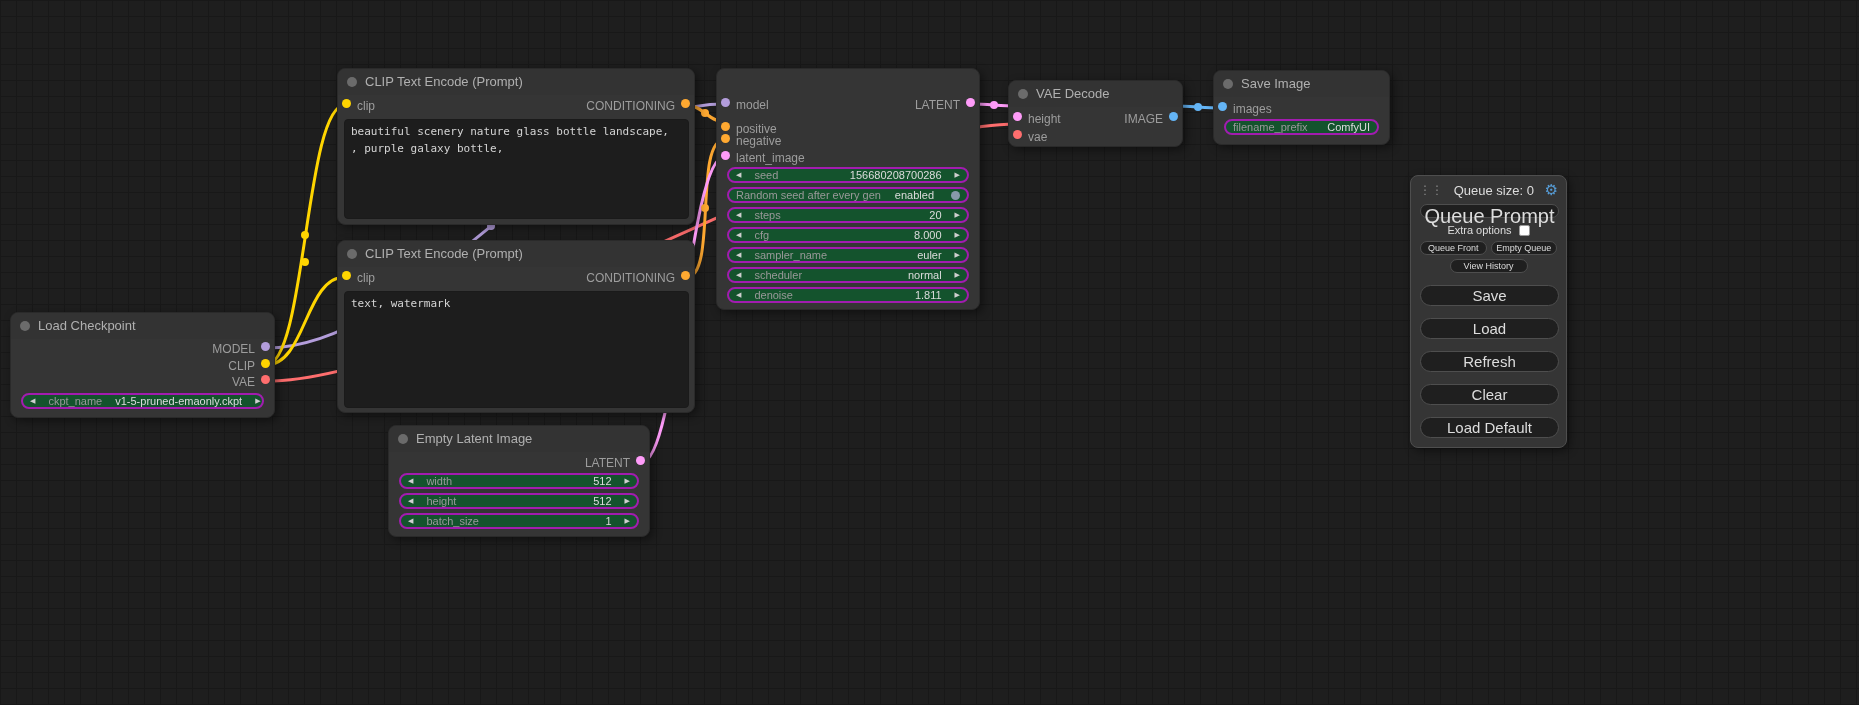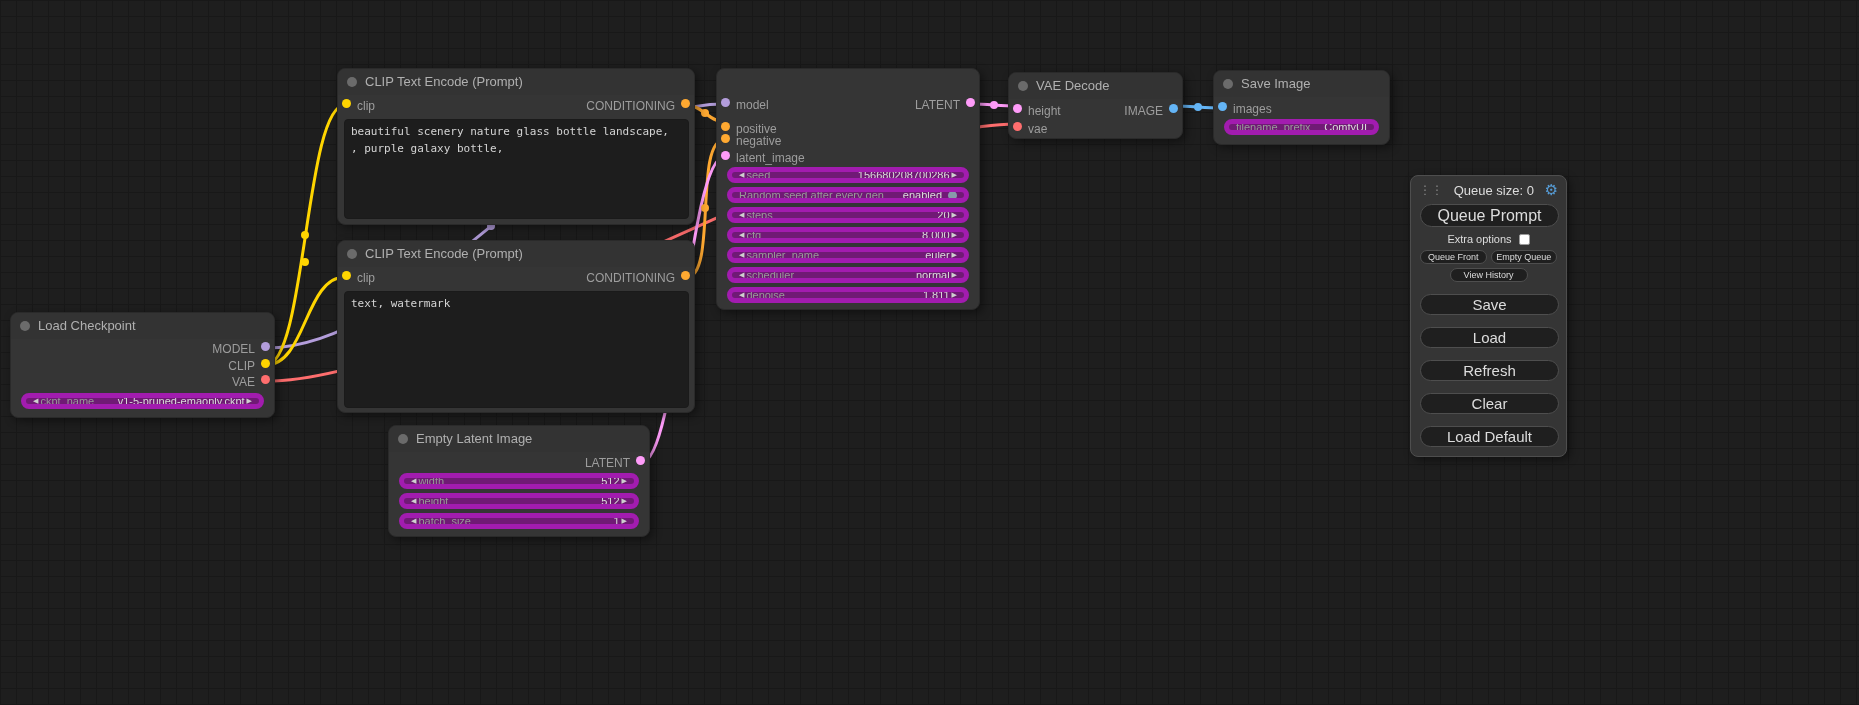--- a/index.html
+++ b/index.html
@@ -35,59 +35,59 @@
     height:14px; font-size:12px; color:#9d9d9d; white-space:nowrap;
   }
   .in-port { left:4px; }
   .out-port { right:4px; }
   .dot { width:9px; height:9px; border-radius:50%; flex:0 0 auto; }
   .c-model{background:#B39DDB} .c-clip{background:#FFD500}
   .c-vae{background:#FF6E6E} .c-cond{background:#FFA931}
   .c-latent{background:#FF9CF9} .c-image{background:#64B5F6}
   .widgets { position:absolute; left:10px; right:10px; }
   .widget {
-    display:flex; align-items:center; gap:2px;
+    display:flex; align-items:center; gap:13px;
     height:16px; margin-bottom:4px; padding:0 7px;
-    background:#701a75; border:5px solid #a21caf; border-radius:8px;
+    background:#14532d; border:2px solid #a21caf; border-radius:8px;
     font-size:11px; color:#999; white-space:nowrap; overflow:hidden;
   }
   .widget .arrow { font-size:7px; color:#cfcfcf; }
   .widget .wlabel { color:#999; }
   .widget .wvalue { margin-left:auto; color:#dcdcdc; }
   .widget .toggle-dot { width:9px; height:9px; border-radius:50%; background:#8899AA; margin-left:4px; flex:0 0 auto; }
   textarea.prompt {
     position:absolute; resize:none; outline:none;
     background:#1d1d1d; border:1px solid #1a1a1a; border-radius:4px;
     color:#d4d4d4; font-family:"DejaVu Sans Mono", monospace;
     font-size:11px; line-height:1.55; padding:3px 6px;
   }
   
   #node-load-checkpoint { left:10px;   top:312px; width:265px; height:106px; }
   #node-clip-positive   { left:337px;  top:68px;  width:358px; height:157px; }
   #node-clip-negative   { left:337px;  top:240px; width:358px; height:173px; }
   #node-empty-latent    { left:388px;  top:425px; width:262px; height:112px; }
   #node-ksampler        { left:716px;  top:68px;  width:264px; height:242px; }
-  #node-vae-decode      { left:1008px; top:72px;  width:175px; height:67px; }
+  #node-vae-decode      { left:1008px; top:80px;  width:175px; height:67px; }
   #node-save-image      { left:1213px; top:70px;  width:177px; height:75px; }
   
   #menu {
     position:absolute; left:1410px; top:175px; width:157px;
     z-index:3; background:#353535; border:1px solid #4e4e4e; border-radius:8px;
     box-shadow:3px 3px 10px rgba(0,0,0,.45); color:#ddd; padding-bottom:4px;
   }
   .menu-header { display:flex; align-items:center; padding:5px 8px 2px 8px; }
   .drag-handle { color:#888; font-size:12px; cursor:grab; }
   .queue-size { flex:1; text-align:center; font-size:13px; color:#ddd; }
   .gear { color:#569CD6; font-size:15px; cursor:pointer; }
   .btn {
     display:block; background:#1f1f1f; border:1px solid #4e4e4e; color:#ddd;
     border-radius:12px; cursor:pointer; text-align:center; padding:0;
     font-family:"Liberation Sans", sans-serif;
   }
-  .btn-queue { margin:3px 9px 6px 9px; width:139px; height:23px; font-size:16px; }
+  .btn-queue { margin:3px 9px 6px 9px; width:139px; height:14px; font-size:20px; }
   .extra-options { display:flex; align-items:center; justify-content:center; gap:7px; font-size:11px; margin:2px 0 5px 0; }
   .checkbox { width:11px; height:11px; background:#fff; border-radius:2px; border:1px solid #999; cursor:pointer; }
   .small-row { display:flex; gap:4px; margin:0 9px 4px 9px; }
   .btn-small { flex:1; height:14px; font-size:9px; border-radius:8px; line-height:11px; }
   .btn-history { display:block; margin:0 auto 9px auto; width:78px; height:14px; font-size:9px; border-radius:8px; line-height:11px; }
   .btn-big { margin:12px 9px 5px 9px; width:139px; height:21px; font-size:15px; }
 </style>
 </head>
 <body>
 

